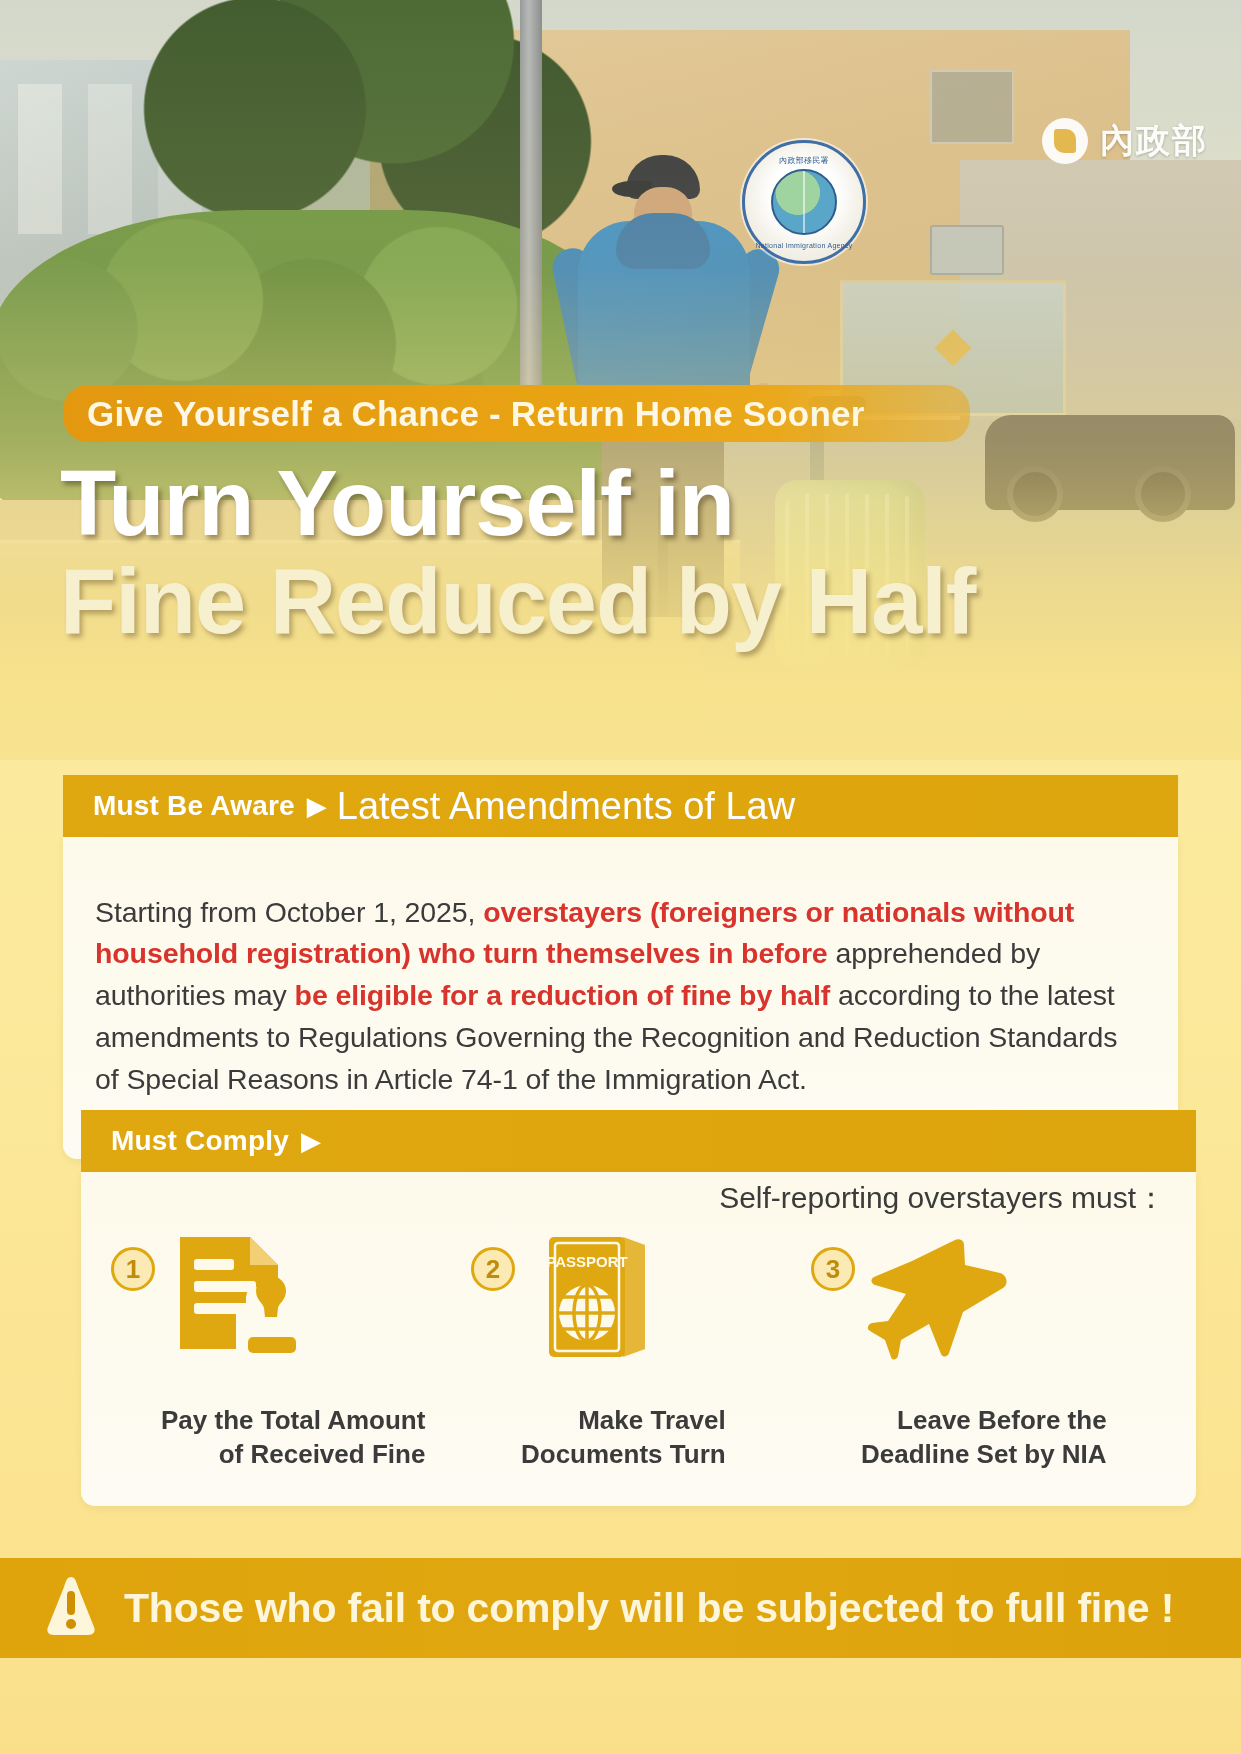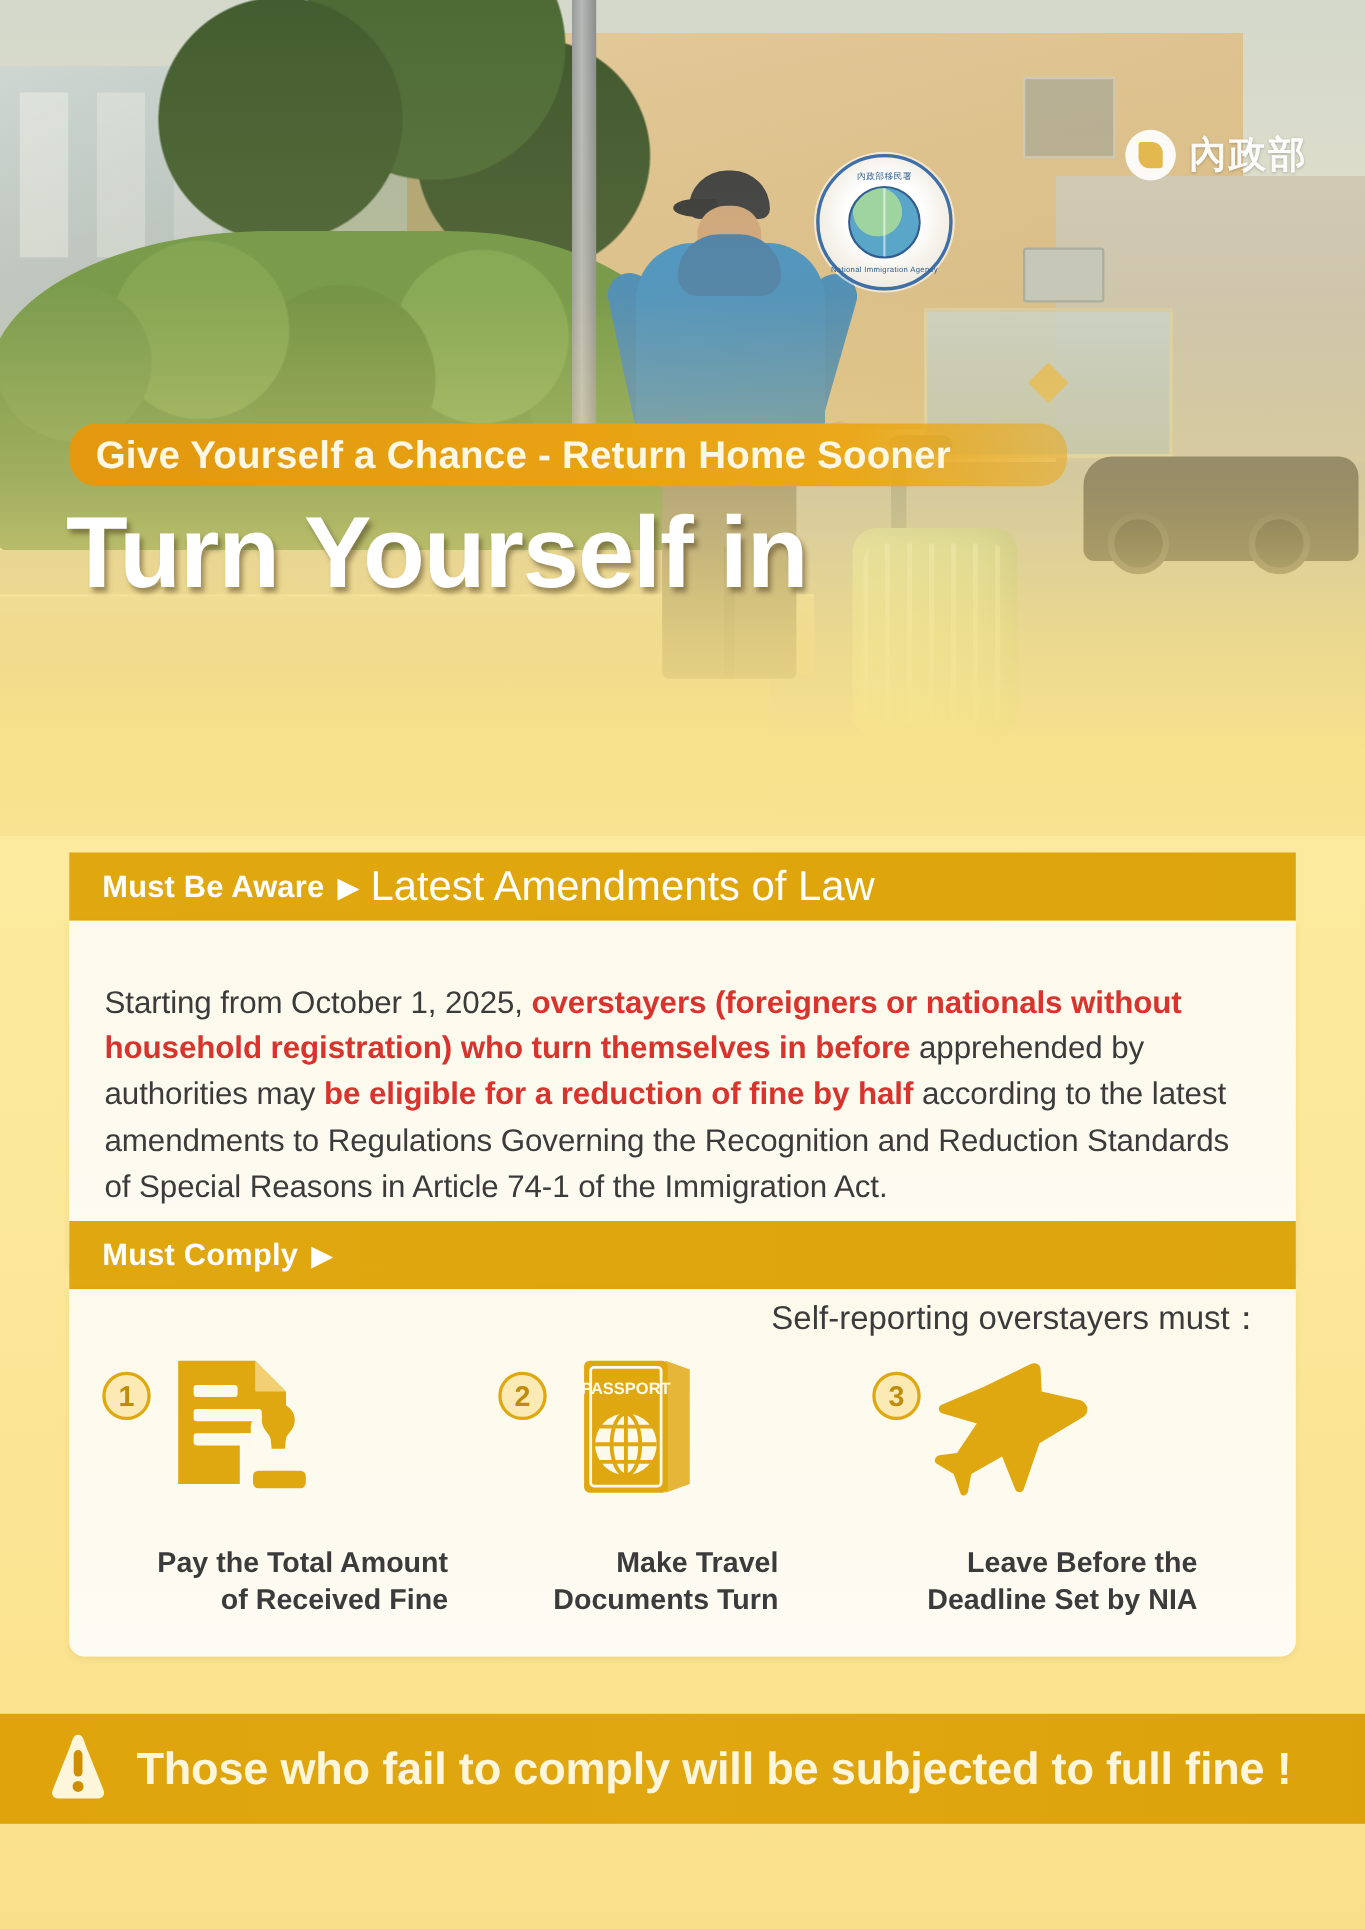--- a/index.html
+++ b/index.html
@@ -257,21 +257,21 @@
     background: rgba(255,255,255,0.55); transform: translateX(-50%);
   }
   .nia-seal .seal-top, .nia-seal .seal-bottom {
     position: absolute; left: 0; right: 0; text-align: center;
     font-size: 8px; color: #2f5d8f; letter-spacing: .3px;
   }
   .nia-seal .seal-top { top: 12px; }
   .nia-seal .seal-bottom { bottom: 12px; font-size: 7px; }
 
   .moi-logo {
-    position: absolute; right: 52px; top: 118px;
+    position: absolute; right: 33px; top: 118px;
     display: flex; align-items: center; gap: 12px;
     opacity: 0.92;
   }
   .moi-mark {
     width: 46px; height: 46px; border-radius: 50%;
     background: #ffffff;
     position: relative;
   }
   .moi-mark:after {
     content: ""; position: absolute; left: 12px; top: 11px;
@@ -370,21 +370,21 @@
   }
   .law-text {
     font-size: 28.5px;
     line-height: 1.47;
     color: #3b3b3b;
     letter-spacing: -0.1px;
   }
   .law-text b { color: #d8332c; }
 
   
-  #section-steps { top: 1110px; }
+  #section-steps { top: 1110px; margin-left: 18px; }
   #section-steps .sec-body {
     padding: 6px 30px 34px 30px;
     text-align: right;
   }
   .steps-lead {
     font-size: 30px;
     color: #3b3b3b;
     margin-bottom: 10px;
   }
   .steps-row {
@@ -502,20 +502,21 @@
     <div class="moi-mark"></div>
     <div class="moi-text">內政部</div>
   </div>
 
   <div class="kicker">
     <span>Give Yourself a Chance -  Return Home Sooner</span>
   </div>
 
   <div class="headline">
     <div class="headline-l1">Turn Yourself in</div>
+    <div class="headline-l2">Fine Reduced by Half</div>
   </div>
 
   <div class="section" id="section-law">
     <div class="sec-head">
       <span class="sec-title">Must Be Aware</span>
       <span class="sec-arrow">▶</span>
       <span class="sec-sub">Latest Amendments of Law</span>
     </div>
     <div class="sec-body">
       <p class="law-text" id="law-text"><span>Starting from October 1, 2025, </span><b>overstayers (foreigners or nationals without household registration) who turn themselves in before</b><span> apprehended by authorities may </span><b>be eligible for a reduction of fine by half</b><span> according to the latest amendments to Regulations Governing the Recognition and Reduction Standards of Special Reasons in Article 74-1 of the Immigration Act.</span></p>

